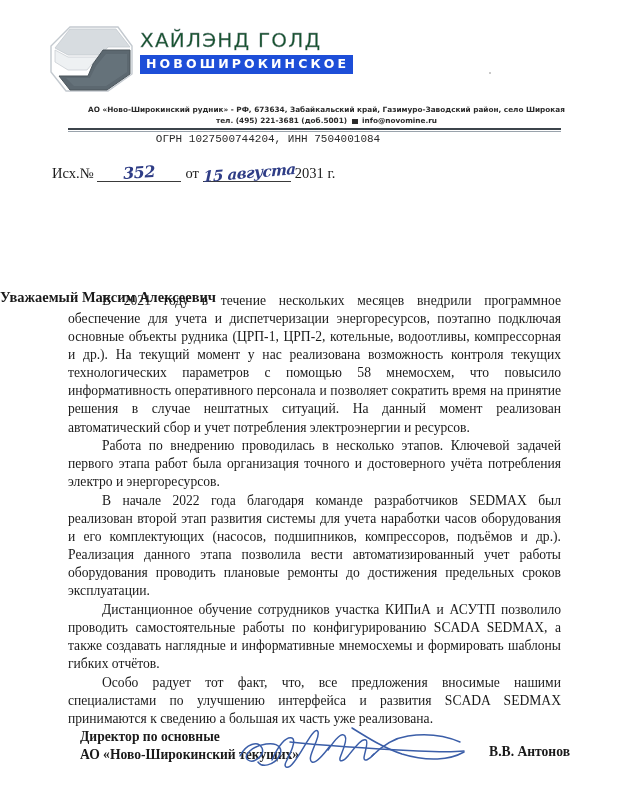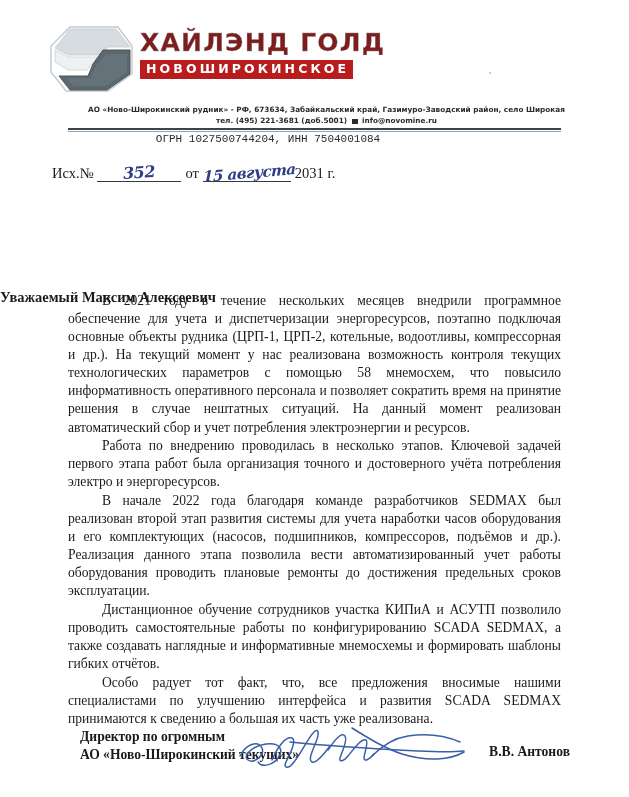--- a/index.html
+++ b/index.html
@@ -49,32 +49,32 @@
 
   .logo-text {
     position: absolute;
     left: 92px;
     top: 6px;
     width: 215px;
   }
 
   .logo-word-top {
     font-family: "DejaVu Sans", sans-serif;
-    font-weight: bold;
-    font-size: 25px;
+    font-weight: normal;
+    font-size: 20px;
     letter-spacing: 1.2px;
-    color: #7f1d1d;
+    color: #14532d;
     line-height: 1;
     white-space: nowrap;
     -webkit-text-stroke: 0.3px #7d858e;
   }
 
   .logo-word-bottom {
     margin-top: 5px;
-    background: #b91c1c;
+    background: #1d4ed8;
     color: #ffffff;
     font-family: "DejaVu Sans", sans-serif;
     font-weight: bold;
     font-size: 12.5px;
     letter-spacing: 3.1px;
     padding: 3px 4px 3px 6px;
     line-height: 1;
     white-space: nowrap;
     display: inline-block;
   }
@@ -293,21 +293,21 @@
   <div class="body-text">
     <p>В 2021 году в течение нескольких месяцев внедрили программное обеспечение для учета и диспетчеризации энергоресурсов, поэтапно подключая основные объекты рудника (ЦРП-1, ЦРП-2, котельные, водоотливы, компрессорная и др.). На текущий момент у нас реализована возможность контроля текущих технологических параметров с помощью 58 мнемосхем, что повысило информативность оперативного персонала и позволяет сократить время на принятие решения в случае нештатных ситуаций. На данный момент реализован автоматический сбор и учет потребления электроэнергии и ресурсов.</p>
     <p>Работа по внедрению проводилась в несколько этапов. Ключевой задачей первого этапа работ была организация точного и достоверного учёта потребления электро и энергоресурсов.</p>
     <p>В начале 2022 года благодаря команде разработчиков SEDMAX был реализован второй этап развития системы для учета наработки часов оборудования и его комплектующих (насосов, подшипников, компрессоров, подъёмов и др.). Реализация данного этапа позволила вести автоматизированный учет работы оборудования проводить плановые ремонты до достижения предельных сроков эксплуатации.</p>
     <p>Дистанционное обучение сотрудников участка КИПиА и АСУТП позволило проводить самостоятельные работы по конфигурированию SCADA SEDMAX, а также создавать наглядные и информативные мнемосхемы и формировать шаблоны гибких отчётов.</p>
     <p>Особо радует тот факт, что, все предложения вносимые нашими специалистами по улучшению интерфейса и развития SCADA SEDMAX принимаются к сведению а большая их часть уже реализована.</p>
   </div>
 
   <div class="signature">
     <div class="sig-role">
-      <div>Директор по огромным</div>
+      <div>Директор по основные</div>
       <div>АО «Ново-Широкинский текущих»</div>
     </div>
 
     <svg class="sig-scribble" viewBox="0 0 280 60" xmlns="http://www.w3.org/2000/svg">
       <g fill="none" stroke="#3b5ea8" stroke-width="1.5" stroke-linecap="round">
         <path d="M8,40 C14,28 26,24 30,32 C33,39 22,48 16,44 C10,40 20,30 34,28 C48,26 52,34 46,42 C41,49 30,52 26,46"></path>
         <path d="M40,44 C46,30 54,20 60,22 C65,24 58,38 54,46 C51,52 56,54 62,46 C70,36 76,22 82,16 C86,12 88,16 84,26 C80,36 76,44 80,46 C84,48 92,38 98,30"></path>
         <path d="M96,34 C104,22 110,16 113,20 C116,24 110,36 108,42 C107,46 111,46 116,40 C124,30 130,22 134,24 C137,26 132,38 132,42 C132,46 137,44 142,38"></path>
         <path d="M140,40 C150,30 162,22 176,20 C196,17 214,20 228,26"></path>
         <path d="M120,12 C136,22 152,32 170,38 C196,46 218,44 232,36"></path>

